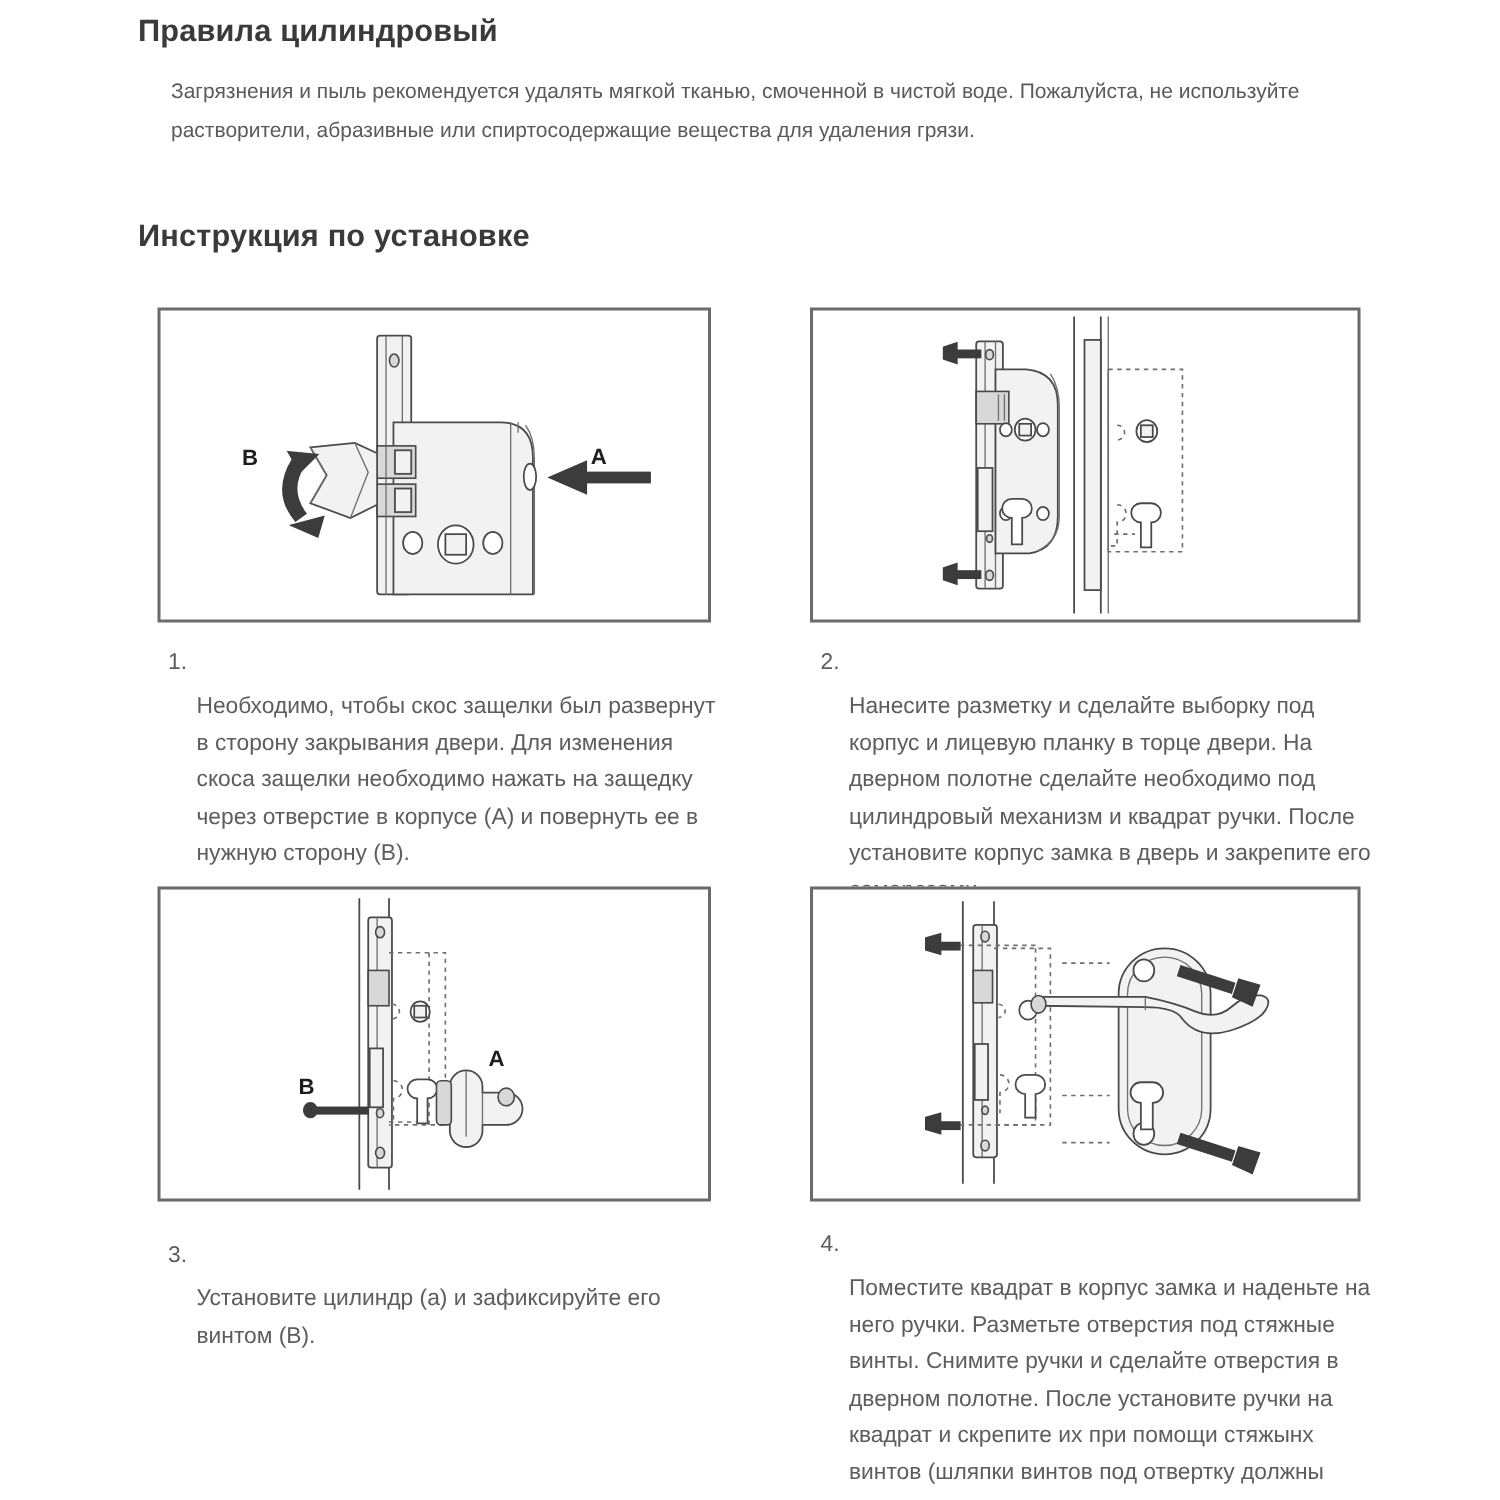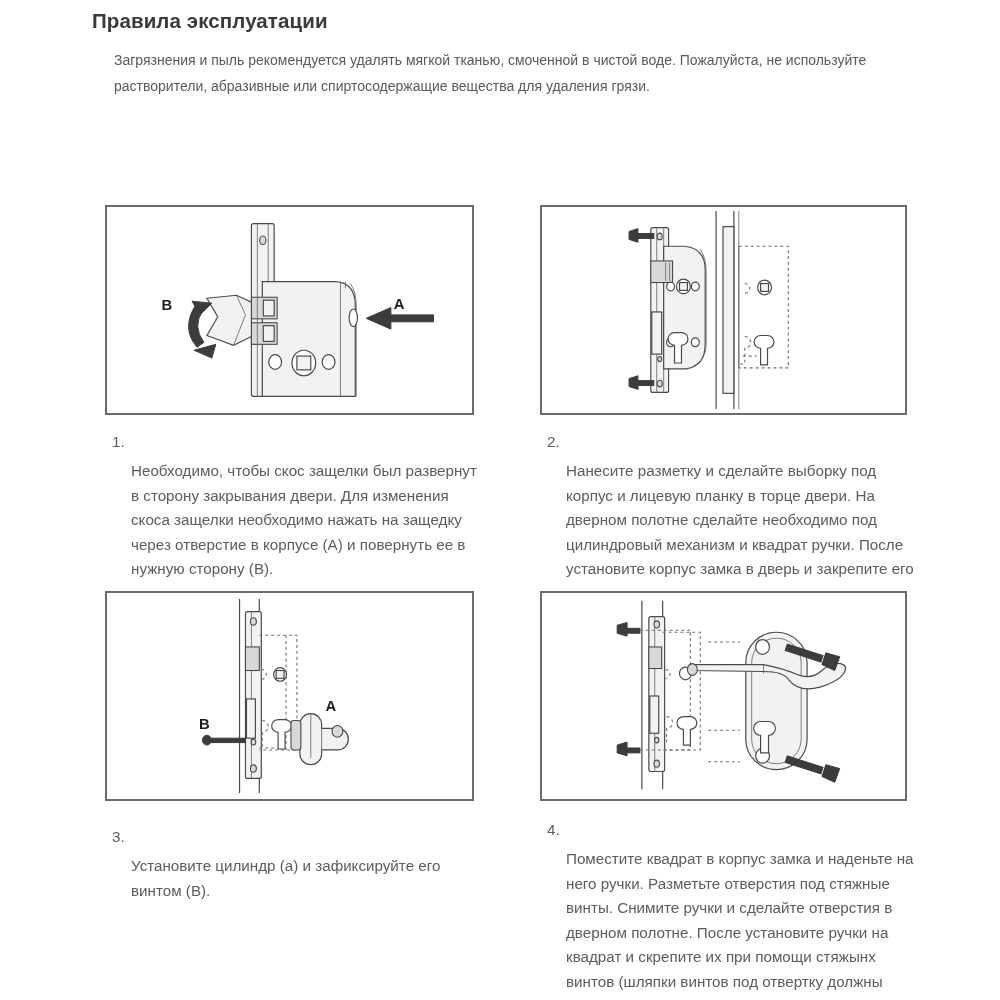--- a/index.html
+++ b/index.html
@@ -92,24 +92,25 @@
     font-size: 15px;
     font-weight: bold;
     fill: #1d1d1d;
   }
 </style>
 </head>
 <body>
 
 <div class="page">
 
-  <div class="section-title" id="title-rules">Правила эксплуатации</div>
+  <div class="section-title" id="title-rules">Правила цилиндровый</div>
 
   <div class="body-par" id="par-rules">Загрязнения и пыль рекомендуется удалять мягкой тканью, смоченной в чистой воде. Пожалуйста, не используйте растворители, абразивные или спиртосодержащие вещества для удаления грязи.</div>
 
+  <div class="section-title" id="title-instr">Инструкция по установке</div>
 
   <div class="panel" id="panel-1">
     <svg viewBox="0 0 369 210" preserveAspectRatio="none">
 
       <rect class="fill-lt" x="146" y="17" width="23" height="176" rx="2"></rect>
       <line class="ln-thin" x1="152" y1="17" x2="152" y2="193"></line>
       <line class="ln-thin" x1="163" y1="17" x2="163" y2="193"></line>
       <ellipse class="fill-md" cx="157.5" cy="34" rx="3.2" ry="4.4"></ellipse>
 
       <path class="fill-lt" d="M157 76 L229 76 Q251 76 251 100 L251 193 L157 193 Z"></path>

